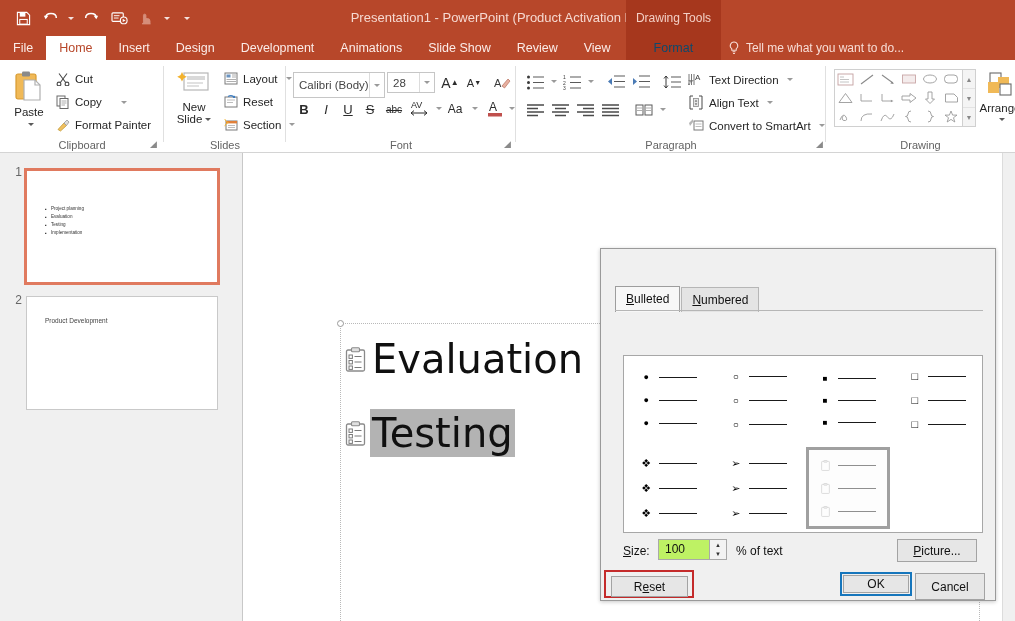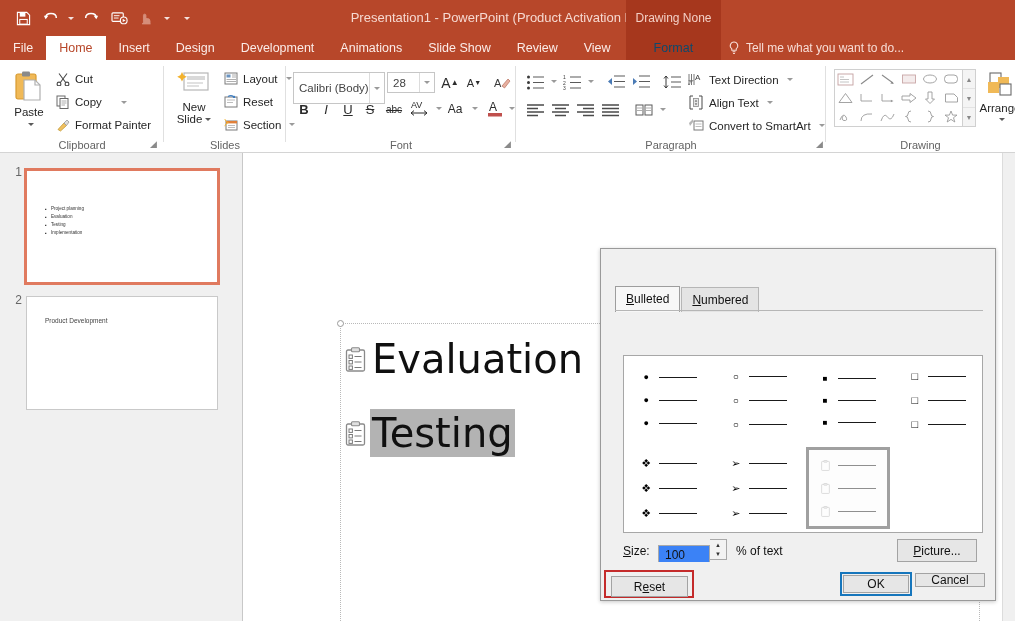--- a/index.html
+++ b/index.html
@@ -220,22 +220,22 @@
   }
   .none-label { font-style: italic; font-size: 15px; color: #111; }
   .bsample { position: relative; display: flex; flex-direction: column; gap: 13px; }
   .brow { display: flex; align-items: center; gap: 7px; }
   .bline { width: 38px; height: 1px; background: #1a1a1a; }
   .bline.faint { background: #8f8f8f; }
   .bglyph { width: 12px; display: flex; align-items: center; justify-content: center; }
 
   .size-label { position: absolute; left: 22px; top: 261px; font-size: 12px; color: #111; }
   .size-input {
-    position: absolute; left: 57px; top: 262px; width: 52px; height: 21px;
-    border: 1px solid #a9a9a9; background: #3b82f6; font-size: 12px; color: #111;
+    position: absolute; left: 57px; top: 256px; width: 52px; height: 21px;
+    border: 1px solid #a9a9a9; background: #bef264; font-size: 12px; color: #111;
     line-height: 19px; padding-left: 6px;
   }
   .spin {
     position: absolute; left: 109px; top: 256px; width: 17px; height: 21px;
     border: 1px solid #a9a9a9; border-left: none; background: #f3f3f3;
     display: flex; flex-direction: column;
   }
   .spin div { flex: 1; display: flex; align-items: center; justify-content: center; font-size: 6px; color: #333; }
   .pct-label { position: absolute; left: 135px; top: 261px; font-size: 12px; color: #111; }
   .color-label { position: absolute; left: 22px; top: 287px; font-size: 12px; color: #9a9a9a; }
@@ -260,21 +260,21 @@
   }
   .btn-reset {
     position: absolute; left: 5px; top: 4px; width: 77px; height: 21px;
   }
   .ok-wrap {
     position: absolute; left: 232px; top: 323px; width: 72px; height: 24px;
     border: 2px solid #1676bc;
     margin-left: 7px;
   }
   .btn-ok { position: absolute; left: 1px; top: 1px; width: 66px; height: 18px; }
-  .btn-cancel { left: 314px; top: 324px; width: 70px; height: 14px; }
+  .btn-cancel { left: 314px; top: 324px; width: 70px; height: 27px; }
 
   .scrollbar-v {
     position: absolute; right: 0; top: 153px; width: 13px; height: 468px;
     background: #f0f0f0; border-left: 1px solid #dcdcdc;
   }
 </style>
 </head>
 <body>
 
 <div class="app">
@@ -314,21 +314,21 @@
             <path d="M5 11 L5 4.5 a1.4 1.4 0 012.8 0 L7.8 8 h1.6 a3 3 0 013 3 v2 h-7.4z" fill="#f0c9bd" stroke="#f0c9bd" stroke-width="1"></path>
             <path d="M3.5 13.8h9.5" stroke="#f0c9bd" stroke-width="1.6"></path>
           </svg>
       </div>
       <div class="qat-caret"></div>
       <div class="qat-caret" style="margin-left:8px"></div>
     </div>
     <div class="title-text">Presentation1 - PowerPoint (Product Activation Failed)</div>
   </div>
   <div class="ctx-tab-strip"></div>
-  <div class="ctx-tab-label">Drawing None</div>
+  <div class="ctx-tab-label">Drawing Tools</div>
 
   <div class="tabrow"></div>
   <div class="ctx-tabrow-bg"></div>
   <div class="tabs">
     <div class="tab">File</div>
     <div class="tab active">Home</div>
     <div class="tab">Insert</div>
     <div class="tab">Design</div>
     <div class="tab">Development</div>
     <div class="tab">Animations</div>
@@ -424,21 +424,21 @@
             <path d="M0.8 1 l1.2 2.4 2.4 1.2 -2.4 1.2 -1.2 2.4" fill="none" stroke="#f3b22c" stroke-width=".9"></path>
           </svg>
         <span class="lbl">Section</span>
         <span class="caret-dn caret-gray"></span>
       </div>
       <div class="rgroup-title">Slides</div>
       <div class="rgroup-sep" style="left:121px"></div>
     </div>
 
     <div class="rgroup" style="left:286px;width:230px">
-      <div class="combo" style="left:7px;top:12px;width:92px;height:32px">
+      <div class="combo" style="left:7px;top:12px;width:92px;height:26px">
         <span class="val">Calibri (Body)</span>
         <span class="dd">
             <span class="caret-dn caret-gray" style="margin:0"></span>
           </span>
       </div>
       <div class="combo" style="left:101px;top:12px;width:48px;height:21px">
         <span class="val">28</span>
         <span class="dd">
             <span class="caret-dn caret-gray" style="margin:0"></span>
           </span>

